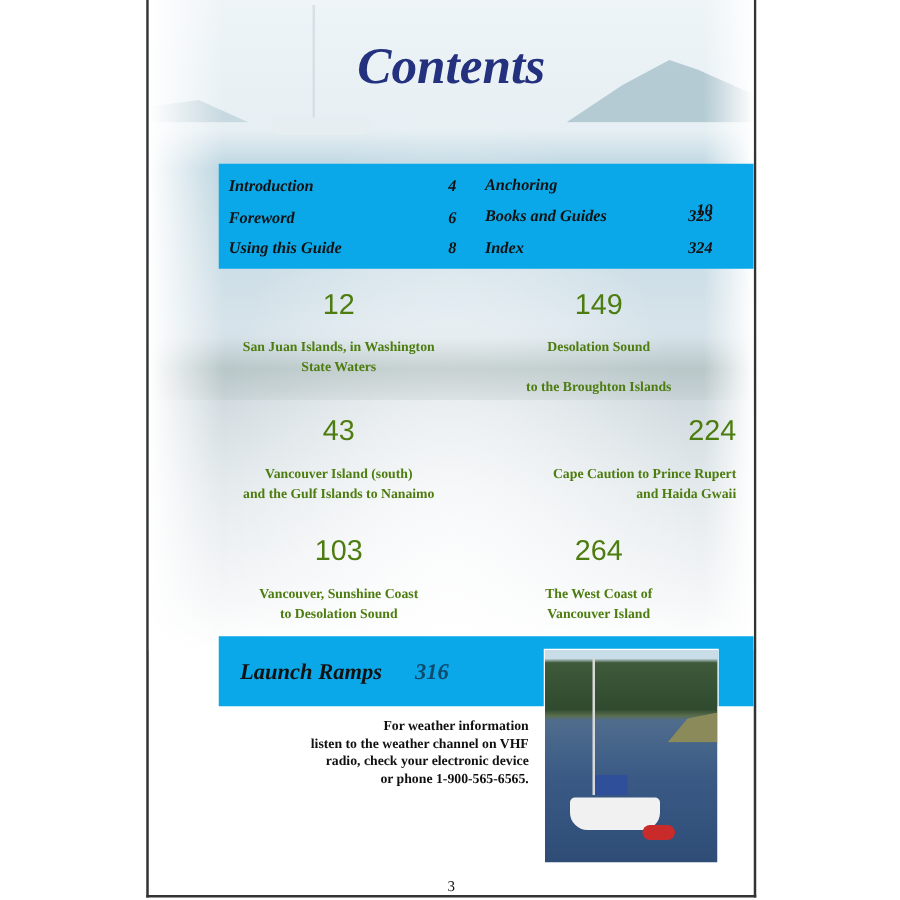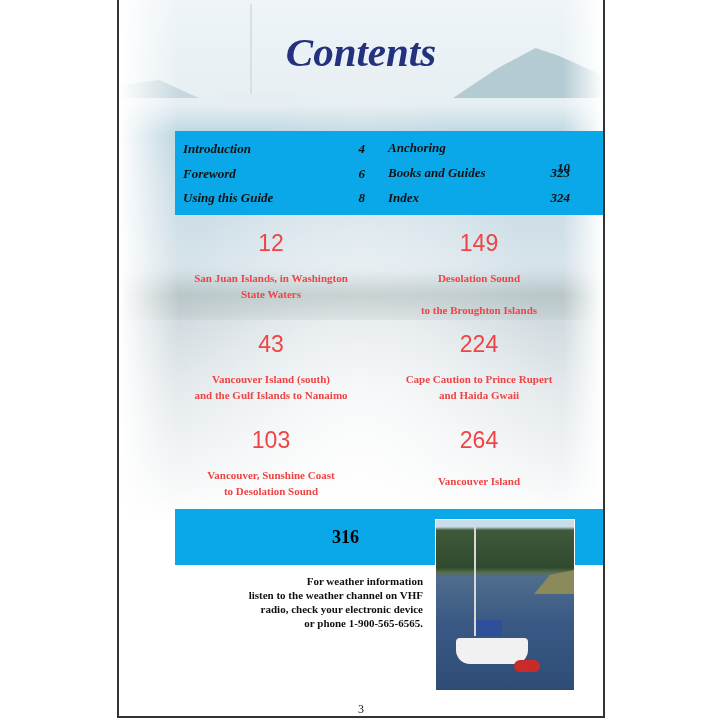--- a/index.html
+++ b/index.html
@@ -18,27 +18,27 @@
   .boat-hull { position:absolute; left:98px; top:94px; width:80px; height:14px; background:#e6eef1; border-radius:0 0 8px 8px; }
   .forest { position:absolute; left:0; top:270px; width:484px; height:50px; background:linear-gradient(to bottom, rgba(150,170,165,0) 0%, rgba(140,160,155,.35) 50%, rgba(170,185,185,.2) 100%); }
 
   .title { position:absolute; left:0; width:484px; top:28px; text-align:center; font-family:"Liberation Serif", serif; font-style:italic; font-weight:bold; font-size:41px; color:#23317e; }
 
   .toc-box { position:absolute; left:56px; top:131px; width:428px; height:84px; background:#0aa8e8; }
   .toc-row { position:absolute; font-style:italic; font-weight:bold; font-size:13px; color:#111; }
   .toc-label { position:absolute; white-space:nowrap; }
   .toc-page { position:absolute; text-align:right; }
 
-  .section { position:absolute; width:220px; text-align:center; color:#ef4444; }
+  .section { position:absolute; width:220px; text-align:center; color:#4d7c0f; }
   .section .num { font-family:"Liberation Sans", sans-serif; font-size:23px; display:block; height:30px; }
   .section .name { font-family:"Liberation Serif", serif; font-weight:bold; font-size:11px; line-height:16px; display:block; margin-top:10px; }
 
   .launch-box { position:absolute; left:56px; top:509px; width:428px; height:56px; background:#0aa8e8; }
   .launch-label { position:absolute; left:17px; top:18px; font-style:italic; font-weight:bold; font-size:18px; color:#111; }
-  .launch-page { position:absolute; left:157px; top:18px; font-weight:bold; font-size:18px; color:#000000; }
+  .launch-page { position:absolute; left:157px; top:18px; font-style:italic; font-weight:bold; font-size:18px; color:#0c4a6e; }
 
   .photo { position:absolute; left:316px; top:519px; width:138px; height:170px; border:1px solid #fff; overflow:hidden;
     background:linear-gradient(to bottom, #c9dde9 0%, #c9dde9 4%, #3e5a3a 6%, #2f4a2e 28%, #5b6e4e 31%, #506d8d 33%, #3a5a85 60%, #2e4c76 100%); }
   .photo .mast { position:absolute; left:38px; top:6px; width:2px; height:110px; background:#d8d8d8; }
   .photo .sail { position:absolute; left:40px; top:100px; width:26px; height:16px; background:#2f4f9a; }
   .photo .hull { position:absolute; left:20px; top:118px; width:72px; height:26px; background:#f1f1f1; border-radius:4px 4px 14px 14px; }
   .photo .dinghy { position:absolute; left:78px; top:140px; width:26px; height:12px; background:#c92a2a; border-radius:6px; }
   .photo .shore { position:absolute; right:0; top:50px; width:40px; height:24px; background:#8a8a5a; clip-path:polygon(0 100%, 40% 20%, 100% 0, 100% 100%); }
 
   .weather { position:absolute; left:90px; top:574px; width:214px; text-align:right; font-weight:bold; font-size:11px; line-height:14px; color:#111; }
@@ -96,36 +96,38 @@
   <div class="section" style="left:250px;top:230px;">
     <span class="num">149</span>
     <span class="name">Desolation Sound</span>
     <span class="name" style="margin-top:16px">to the Broughton Islands</span>
   </div>
   <div class="section" style="left:42px;top:331px;">
     <span class="num">43</span>
     <span class="name">Vancouver Island (south)</span>
     <span class="name" style="margin-top:0">and the Gulf Islands to Nanaimo</span>
   </div>
-  <div class="section" style="left:250px;top:331px;">
+  <div class="section" style="left:250px;top:331px;text-align:right;">
     <span class="num">224</span>
     <span class="name">Cape Caution to Prince Rupert</span>
     <span class="name" style="margin-top:0">and Haida Gwaii</span>
   </div>
   <div class="section" style="left:42px;top:427px;">
     <span class="num">103</span>
     <span class="name">Vancouver, Sunshine Coast</span>
     <span class="name" style="margin-top:0">to Desolation Sound</span>
   </div>
   <div class="section" style="left:250px;top:427px;">
     <span class="num">264</span>
-    <span class="name" style="margin-top:16px">Vancouver Island</span>
+    <span class="name">The West Coast of</span>
+    <span class="name" style="margin-top:0">Vancouver Island</span>
   </div>
 
   <div class="launch-box">
+    <span class="launch-label">Launch Ramps</span>
     <span class="launch-page">316</span>
   </div>
 
   <div class="photo">
     <div class="shore"></div>
     <div class="mast"></div>
     <div class="sail"></div>
     <div class="hull"></div>
     <div class="dinghy"></div>
   </div>

